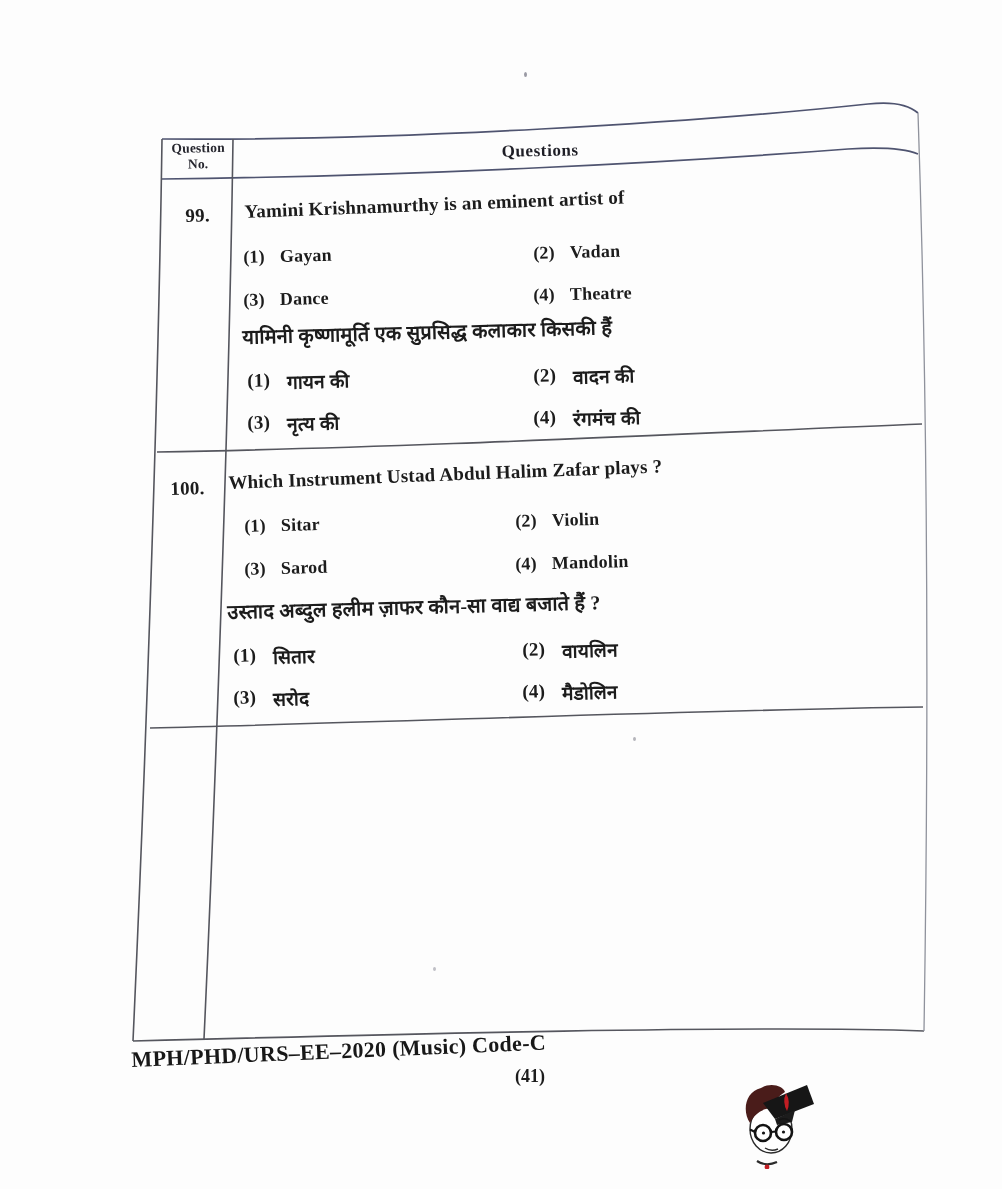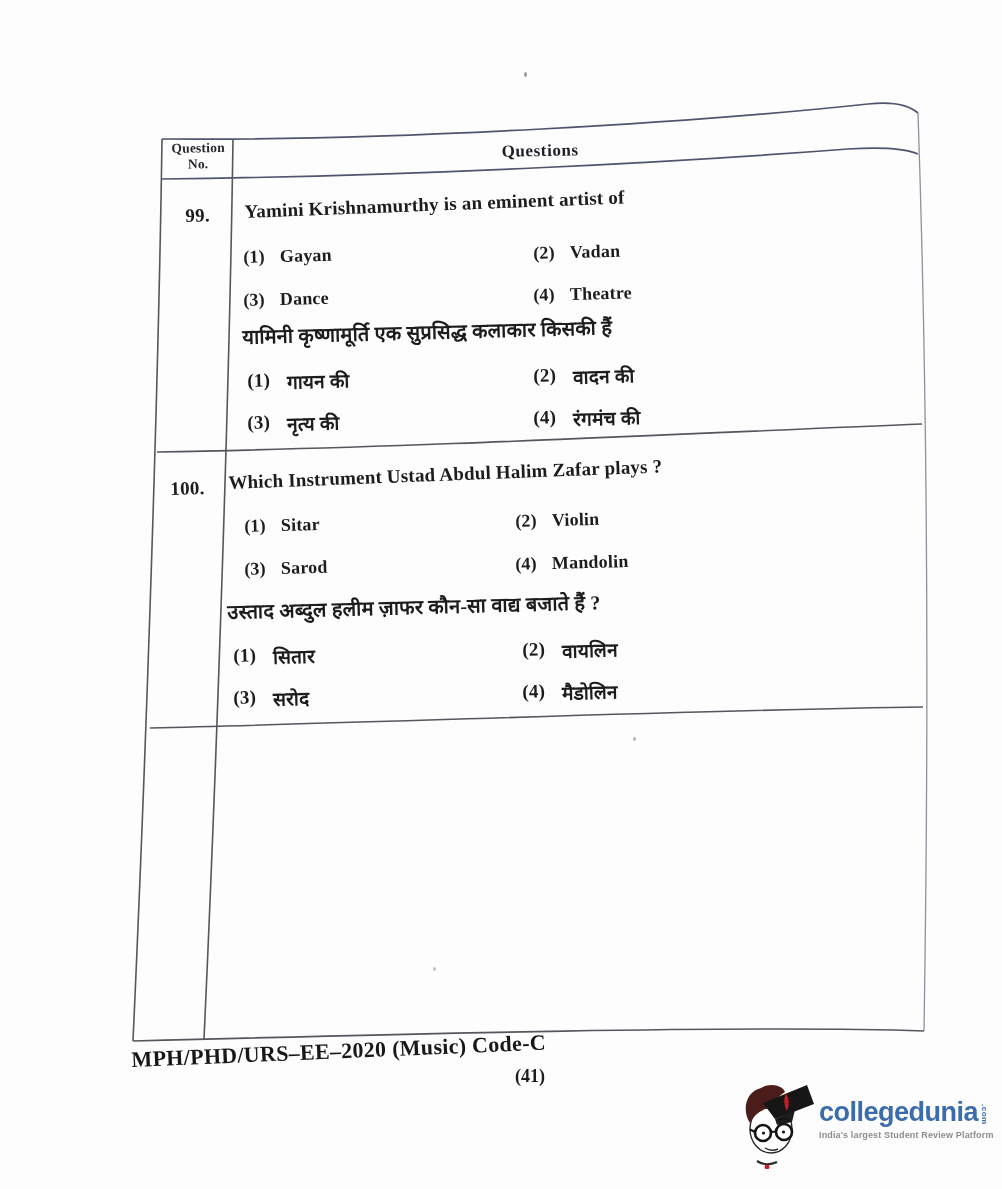--- a/index.html
+++ b/index.html
@@ -167,22 +167,15 @@
       <circle cx="47" cy="55" r="8" fill="#ffffff" stroke="#141414" stroke-width="2.6"></circle>
       <path d="M34 55 L39 54.5" stroke="#141414" stroke-width="2.2"></path>
       <path d="M18 55 L13 52.5" stroke="#141414" stroke-width="2"></path>
       <circle cx="26.5" cy="56" r="1.6" fill="#141414"></circle>
       <circle cx="46.5" cy="55" r="1.6" fill="#141414"></circle>
       <path d="M42 43 Q48 40 53 44" stroke="#141414" stroke-width="1.6" fill="none"></path>
       <path d="M28 71 Q34 75 41 72" stroke="#2b2b2b" stroke-width="1.4" fill="none"></path>
       <path d="M20 84 Q29 90 40 85" stroke="#2b2b2b" stroke-width="2.2" fill="none"></path>
       <circle cx="30" cy="90" r="2.4" fill="#c21d23"></circle>
     </svg>
-    <div class="wm-text">
-      <div class="brand-row">
-        <span class="brand" style="color: rgb(58, 108, 174);">collegedunia</span>
-        <span class="brand-dom" style="color: rgb(58, 108, 174);">.com</span>
-      </div>
-      <div class="tagline" style="color: rgb(141, 141, 141);">India's largest Student Review Platform</div>
-    </div>
   </div>
 
 </div>
 
 </body></html>

